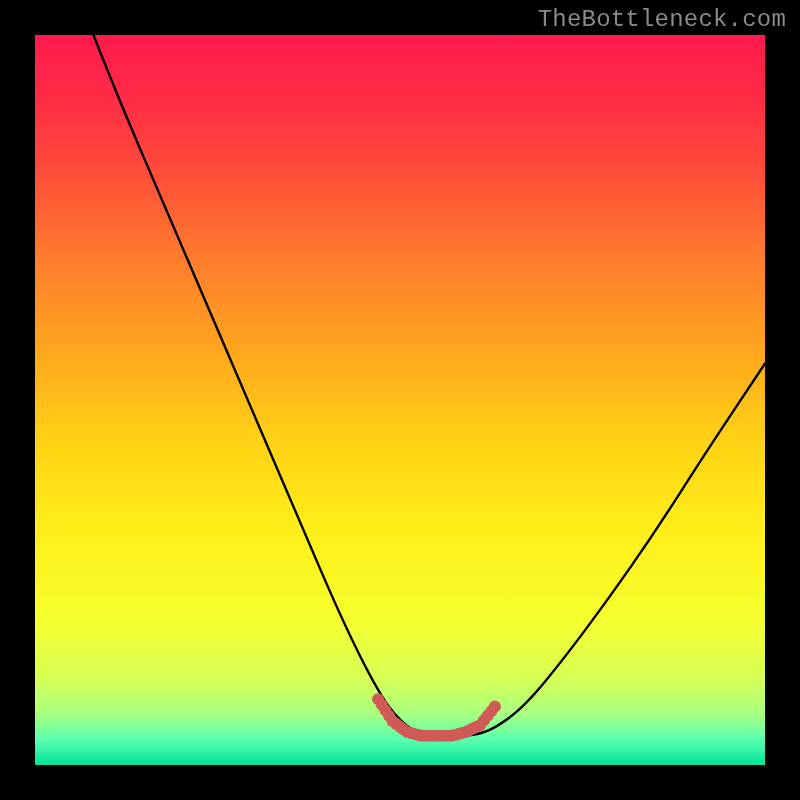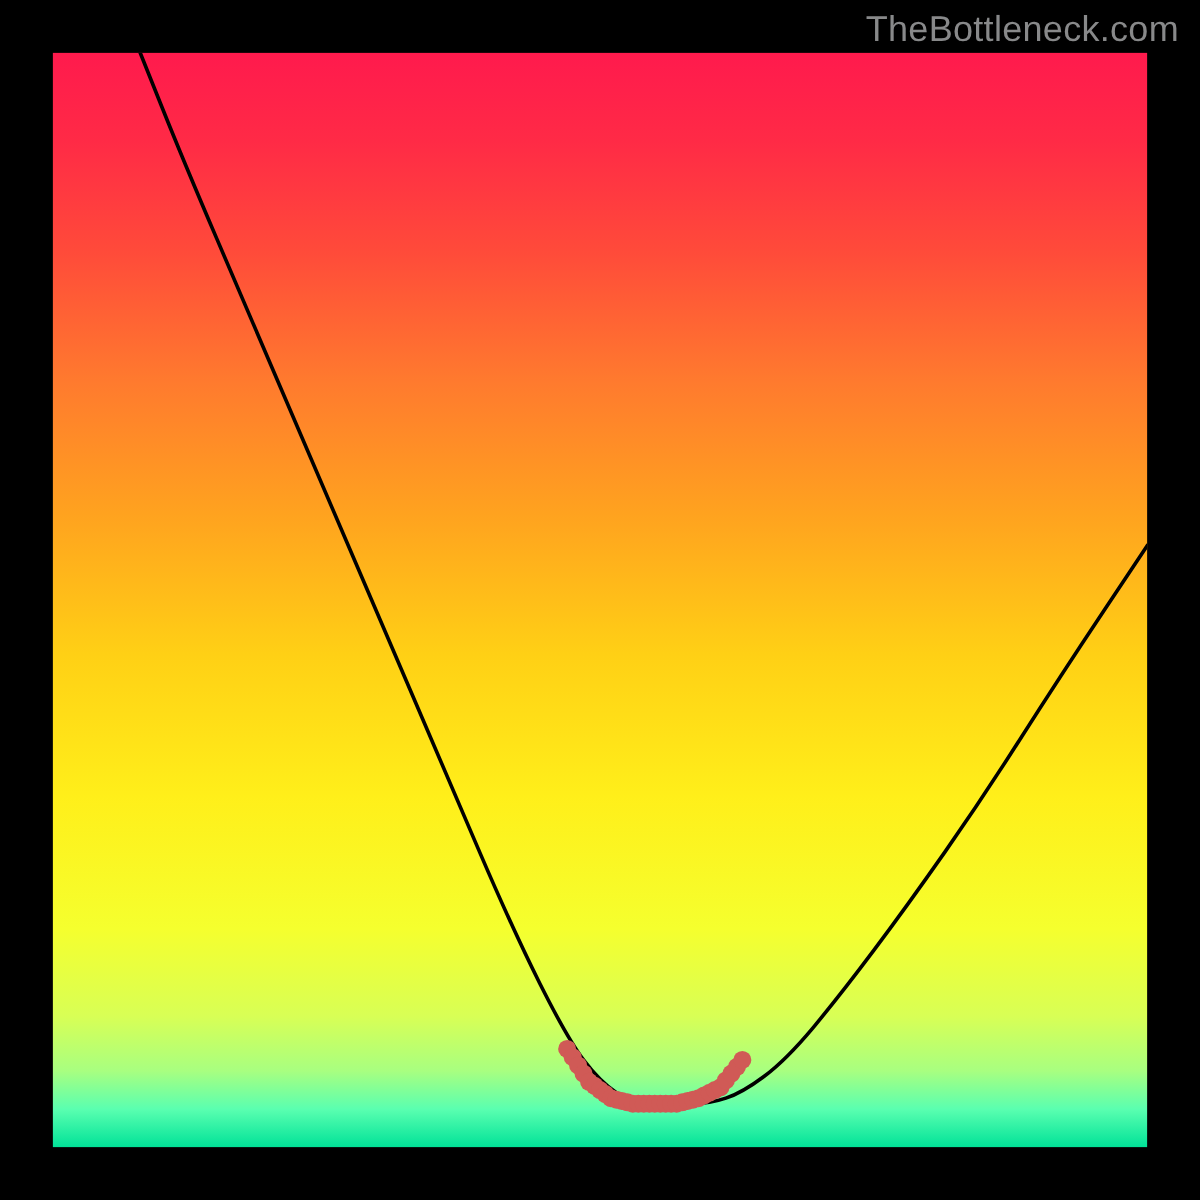--- a/index.html
+++ b/index.html
@@ -37,21 +37,21 @@
     position: absolute;
     left: 0;
     top: 0;
     width: 730px;
     height: 730px;
   }
   .watermark {
     position: absolute;
     top: 6px;
     right: 14px;
-    font-family: Liberation Sans, sans-serif;
+    font-family: Liberation Mono, monospace;
     font-size: 24px;
     font-weight: 500;
     color: #88898a;
     letter-spacing: 0.2px;
   }
 </style>
 </head>
 <body>
 
 <div class="frame">

